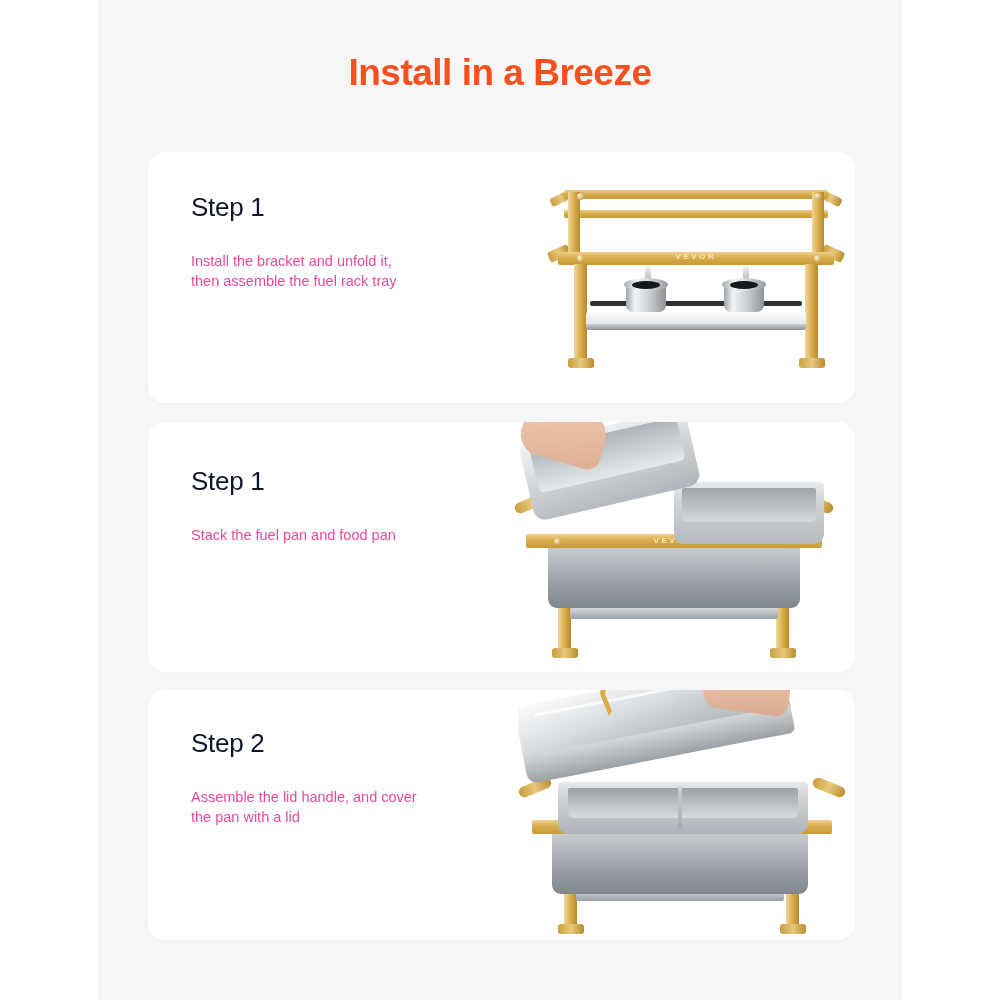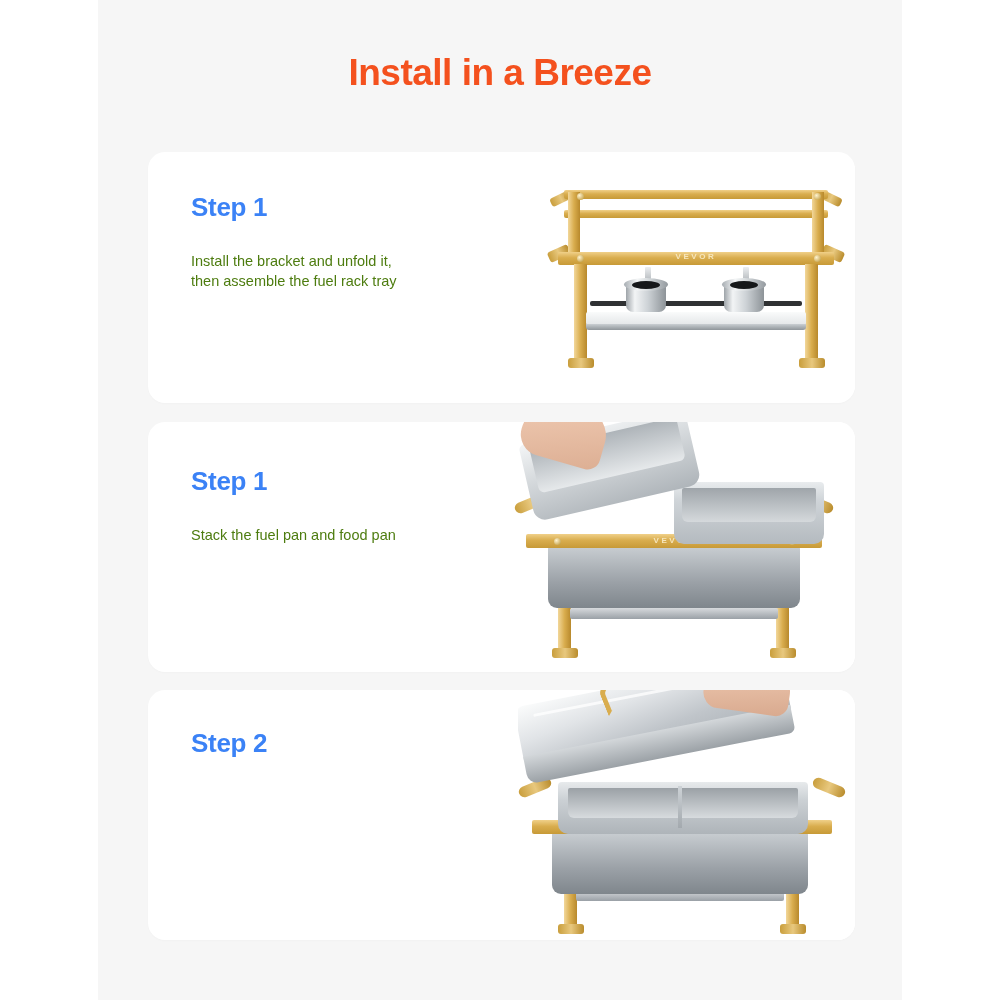--- a/index.html
+++ b/index.html
@@ -27,26 +27,26 @@
     background:#ffffff;border-radius:17px;
     box-shadow:0 1px 2px rgba(0,0,0,0.02);
     overflow:hidden;
   }
   #card-1{top:152px;height:251px;}
   #card-2{top:422px;height:250px;}
   #card-3{top:690px;height:250px;}
 
   .step-title{
     position:absolute;left:43px;
-    font-size:26px;font-weight:bold;color:#3b82f6;
+    font-size:26px;font-weight:normal;color:#0f172a;
     letter-spacing:-0.3px;
   }
   .step-desc{
     position:absolute;left:43px;
-    font-size:14.5px;line-height:20px;color:#4d7c0f;
+    font-size:14.5px;line-height:20px;color:#ec4899;
     width:290px;white-space:pre-line;
   }
   #card-1 .step-title{top:40px;}
   #card-1 .step-desc{top:99px;}
   #card-2 .step-title{top:44px;}
   #card-2 .step-desc{top:103px;}
   #card-3 .step-title{top:38px;}
   #card-3 .step-desc{top:97px;}
 
   
@@ -247,20 +247,22 @@
                background:linear-gradient(180deg,#aeb4b9,#e6e9eb);"></div>
         </div>
 
         <div class="f2-hand"></div>
       </div>
     </div>
   </div>
 
   <div class="card" id="card-3">
     <div class="step-title">Step 2</div>
+    <div class="step-desc">Assemble the lid handle, and cover
+the pan with a lid</div>
 
     <div class="photo" id="photo-3">
       <div class="chafer">
 
         <div class="f3-leg-l gold-v"></div>
         <div class="f3-leg-r gold-v"></div>
         <div class="f3-foot-l gold-d"></div>
         <div class="f3-foot-r gold-d"></div>
         <div class="f3-tray-bar"></div>
         <div class="f3-tray"></div>

